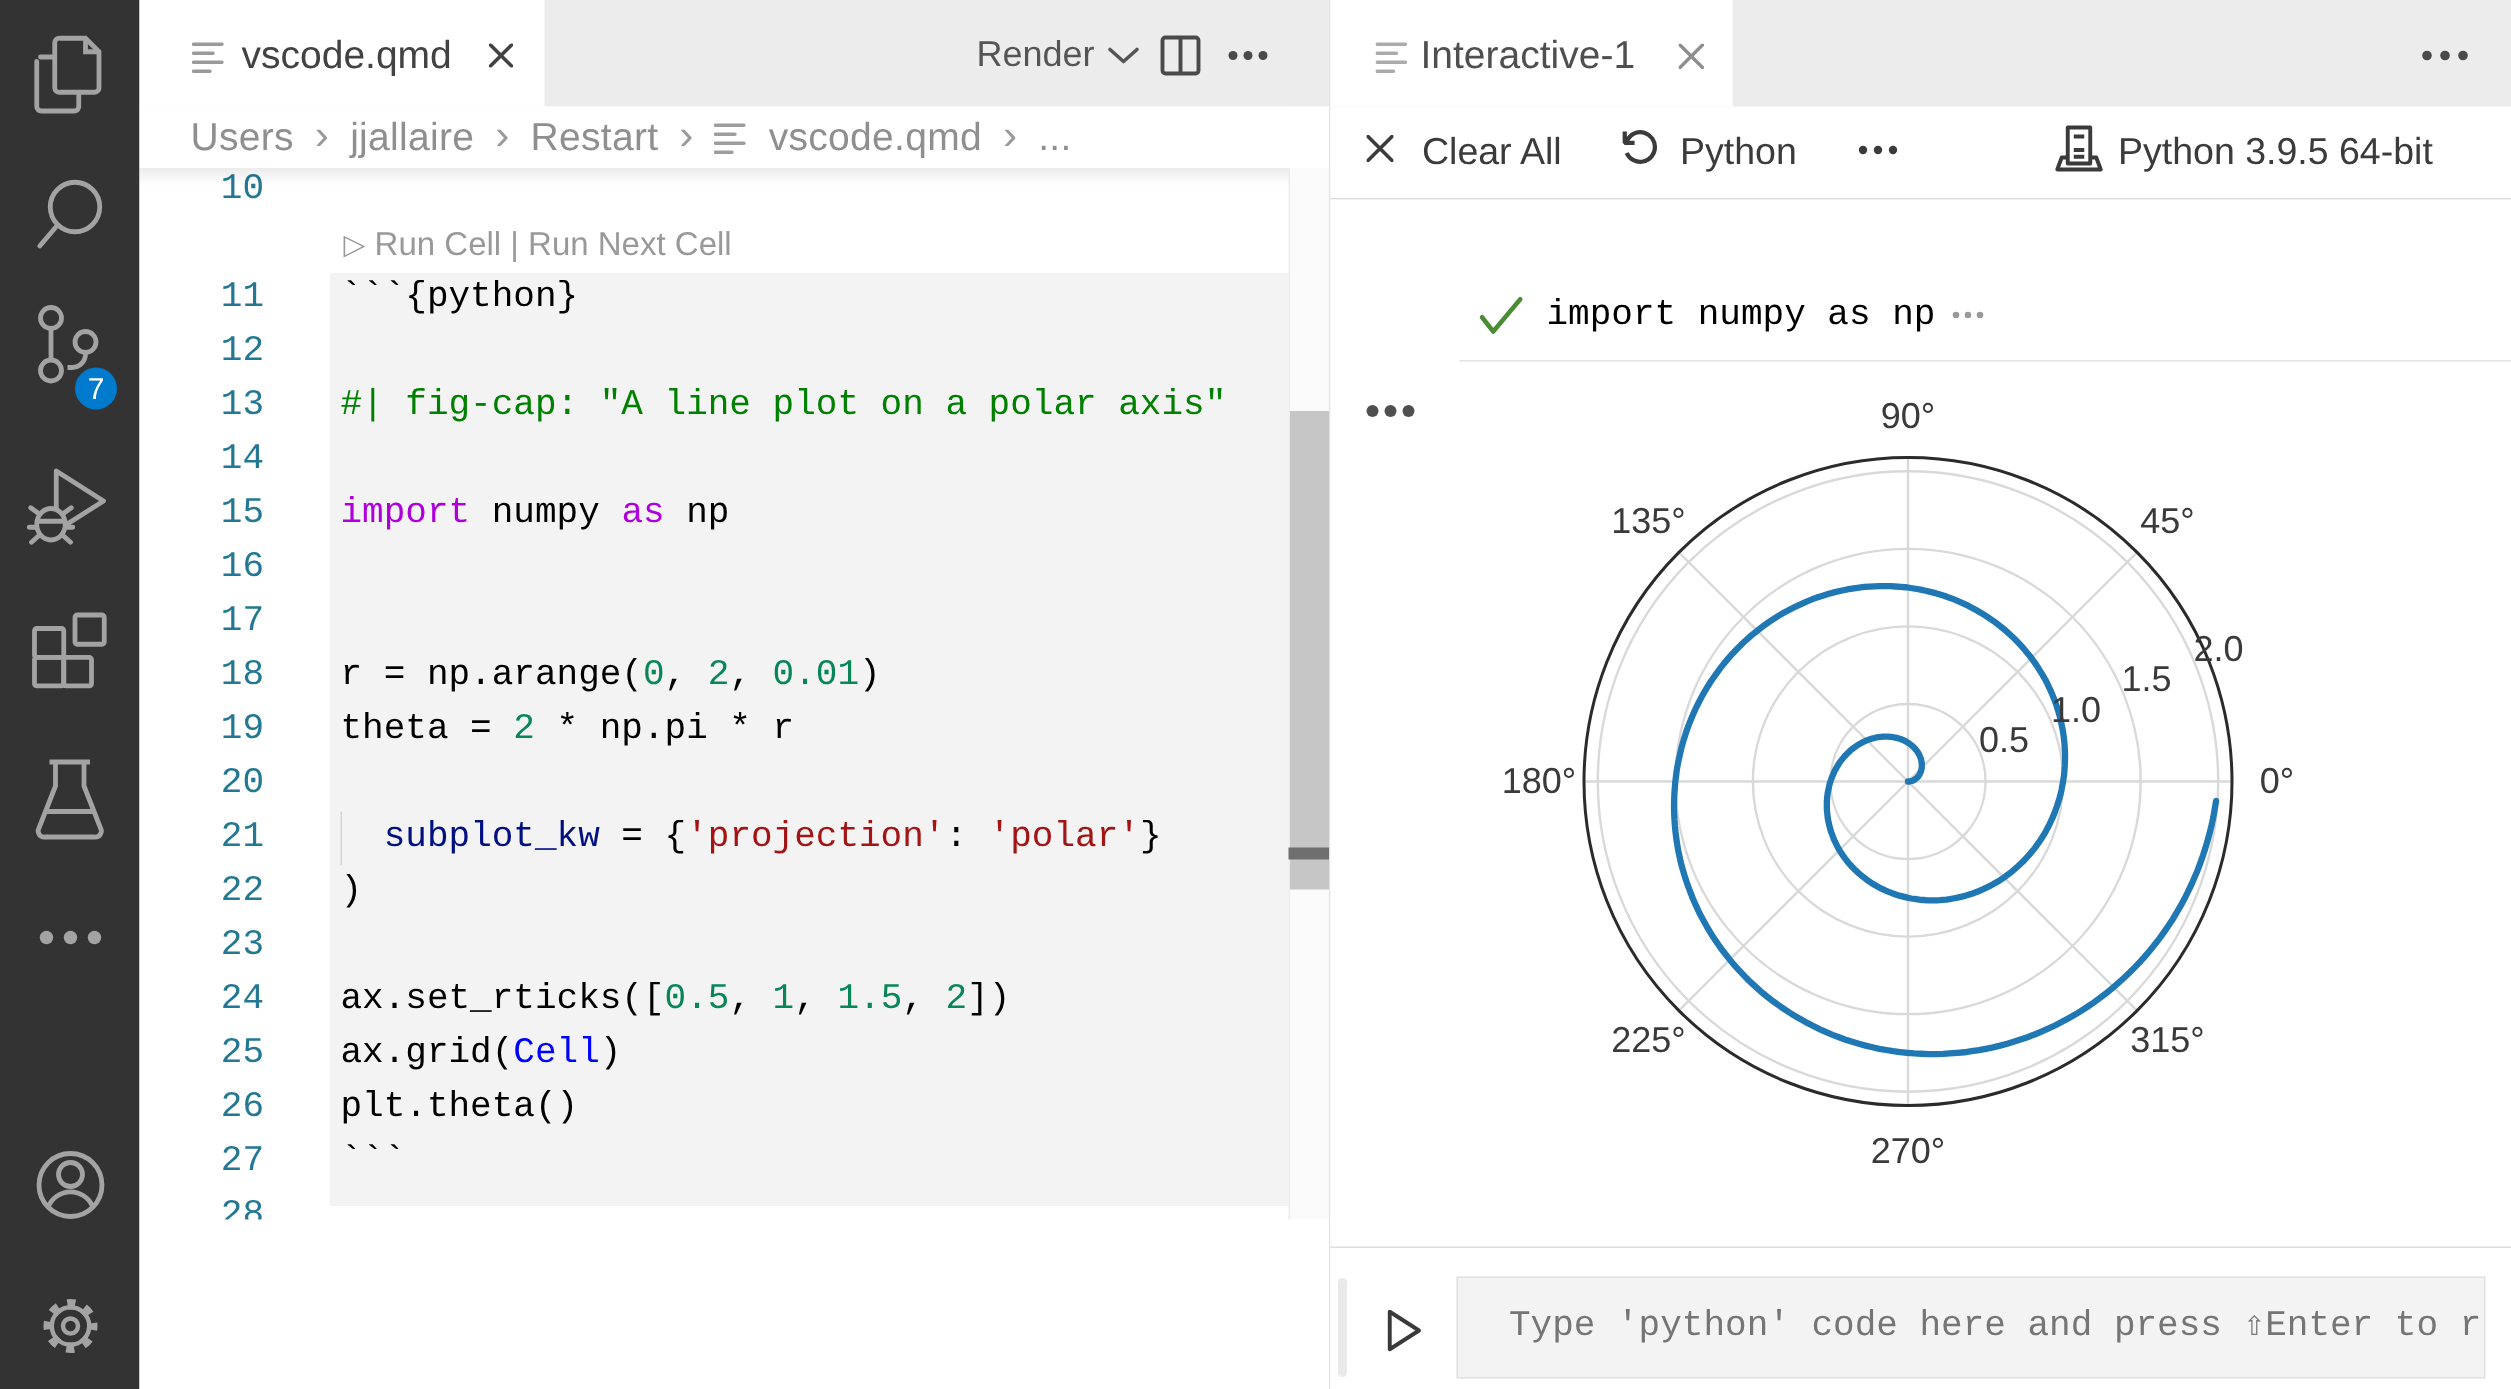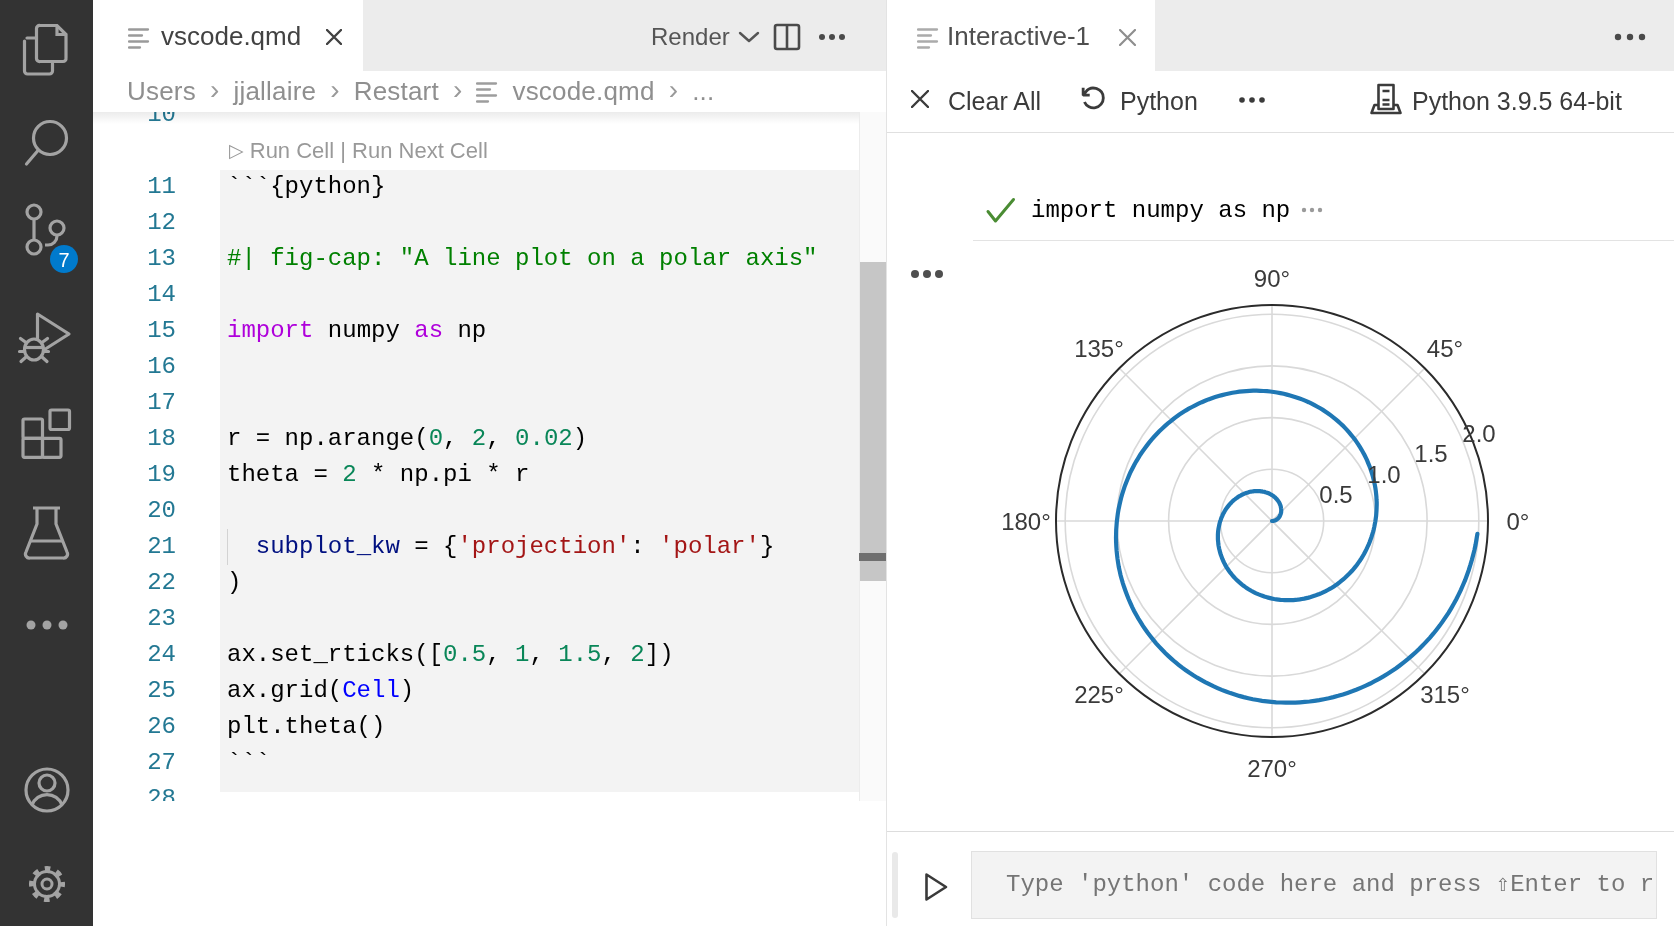--- a/index.html
+++ b/index.html
@@ -9,42 +9,42 @@
  .mono{font-family:"Liberation Mono",monospace}
  .ln{position:absolute;left:0;width:176px;height:36px;line-height:36px;text-align:right;
      font-family:"Liberation Mono",monospace;font-size:24px;color:#237893}
  .cl{position:absolute;left:227px;height:36px;line-height:36px;white-space:pre;
      font-family:"Liberation Mono",monospace;font-size:24px;color:#000000}
 </style></head>
 <body>
 
 <div class="abs" style="left:93px;top:0;width:793px;height:926px;background:#ffffff"></div>
 
-<div class="abs" style="left:93px;top:4px;width:793px;height:797px;overflow:hidden">
+<div class="abs" style="left:93px;top:16px;width:793px;height:797px;overflow:hidden">
 
   <div class="abs" style="left:127px;top:166px;width:730px;height:622px;background:#f3f3f3"></div>
 
   <div class="abs" style="left:134px;top:525px;width:1px;height:36px;background:#d3d3d3"></div>
 
   <div class="abs" style="left:134px;top:888px;width:750px;height:33px;border:2px solid #eaeaea"></div>
   <div class="abs" style="left:-93px;top:0;width:886px;height:926px">
 <div class="ln" style="top:93px">10</div>
 <div class="abs" style="left:229px;top:129px;height:36px;line-height:36px;font-size:22px;color:#999999"><span style="font-size:19px;position:relative;top:-1px">▷</span> Run Cell | Run Next Cell</div>
 <div class="ln" style="top:165px;color:#237893">11</div>
 <div class="cl" style="top:165px">```{python}</div>
 <div class="ln" style="top:201px;color:#237893">12</div>
 <div class="ln" style="top:237px;color:#237893">13</div>
 <div class="cl" style="top:237px"><span style="color:#008000">#| fig-cap: "A line plot on a polar axis"</span></div>
 <div class="ln" style="top:273px;color:#237893">14</div>
 <div class="ln" style="top:309px;color:#237893">15</div>
 <div class="cl" style="top:309px"><span style="color:#AF00DB">import</span> numpy <span style="color:#AF00DB">as</span> np</div>
 <div class="ln" style="top:345px;color:#237893">16</div>
 <div class="ln" style="top:381px;color:#237893">17</div>
 <div class="ln" style="top:417px;color:#237893">18</div>
-<div class="cl" style="top:417px">r = np.arange(<span style="color:#098658">0</span>, <span style="color:#098658">2</span>, <span style="color:#098658">0.02</span>)</div>
+<div class="cl" style="top:417px">r = np.arange(<span style="color:#098658">0</span>, <span style="color:#098658">2</span>, <span style="color:#098658">0.01</span>)</div>
 <div class="ln" style="top:453px;color:#237893">19</div>
 <div class="cl" style="top:453px">theta = <span style="color:#098658">2</span> * np.pi * r</div>
 <div class="ln" style="top:489px;color:#237893">20</div>
 <div class="ln" style="top:525px;color:#237893">21</div>
 <div class="cl" style="top:525px">&nbsp;&nbsp;<span style="color:#001080">subplot_kw</span> = {<span style="color:#A31515">'projection'</span>: <span style="color:#A31515">'polar'</span>}</div>
 <div class="ln" style="top:561px;color:#237893">22</div>
 <div class="cl" style="top:561px">)</div>
 <div class="ln" style="top:597px;color:#237893">23</div>
 <div class="ln" style="top:633px;color:#237893">24</div>
 <div class="cl" style="top:633px">ax.set_rticks([<span style="color:#098658">0.5</span>, <span style="color:#098658">1</span>, <span style="color:#098658">1.5</span>, <span style="color:#098658">2</span>])</div>

